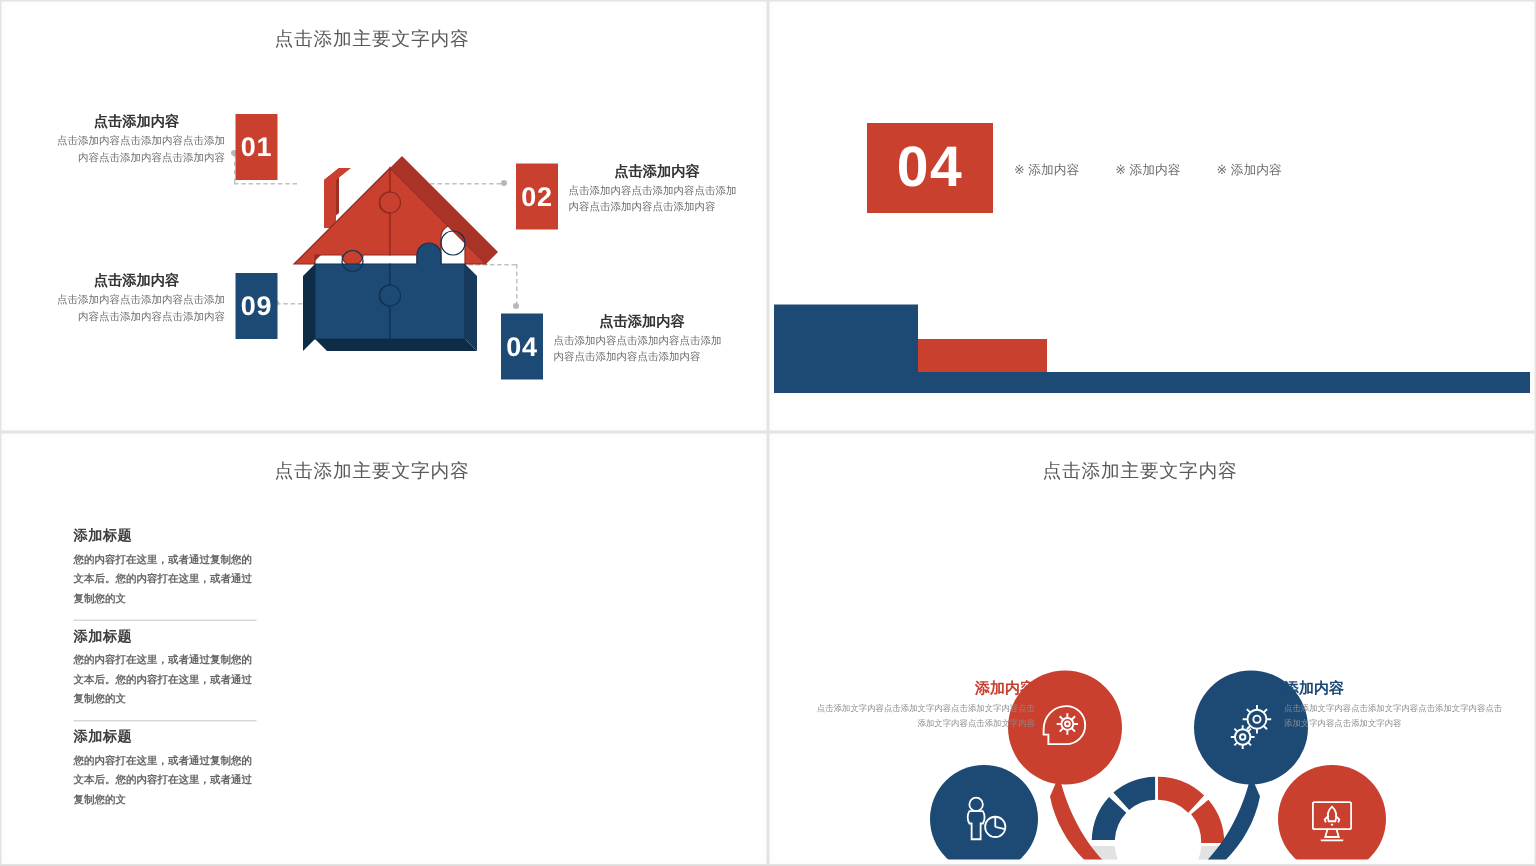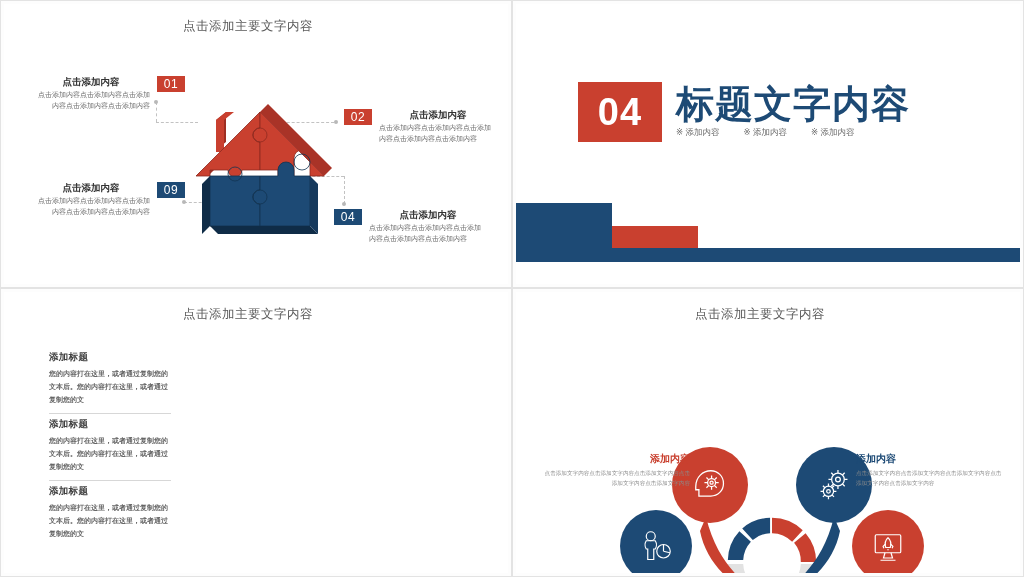--- a/index.html
+++ b/index.html
@@ -35,23 +35,23 @@
     top:14px; left:0; right:16px;
     text-align:center;
     font-size:12.5px;
     letter-spacing:.5px;
     color:#595959;
     font-weight:400;
   }
 
   
   .num-box{
-    width:28px;height:16px;
+    width:28px;height:44px;
     display:flex;align-items:center;justify-content:center;
-    color:#fff;font-size:12px;font-weight:400;letter-spacing:.5px;
+    color:#fff;font-size:18px;font-weight:700;letter-spacing:.5px;
   }
   .num-red{background:#c9402f;}
   .num-blue{background:#1d4a75;}
   .itemhead{
     font-size:9.5px;font-weight:bold;color:#333;line-height:1.3;
     margin-bottom:2px;
     text-align:center;
   }
   .itembody{
     font-size:7px;color:#6b6b6b;line-height:1.55;
@@ -200,21 +200,20 @@
       </div>
     </div>
    </div>
   </div>
 
   <div class="slide">
    <div class="slide-inner">
     <div class="cover-wrap">
       <div class="cover-num">04</div>
       <div class="cover-textcol">
-        <div class="cover-title">标题文字内容</div>
         <div class="cover-sub">
           <span>※ 添加内容</span>
           <span>※ 添加内容</span>
           <span>※ 添加内容</span>
         </div>
       </div>
     </div>
     <div class="bar-blue-big"></div>
     <div class="bar-red"></div>
     <div class="bar-blue-strip"></div>

